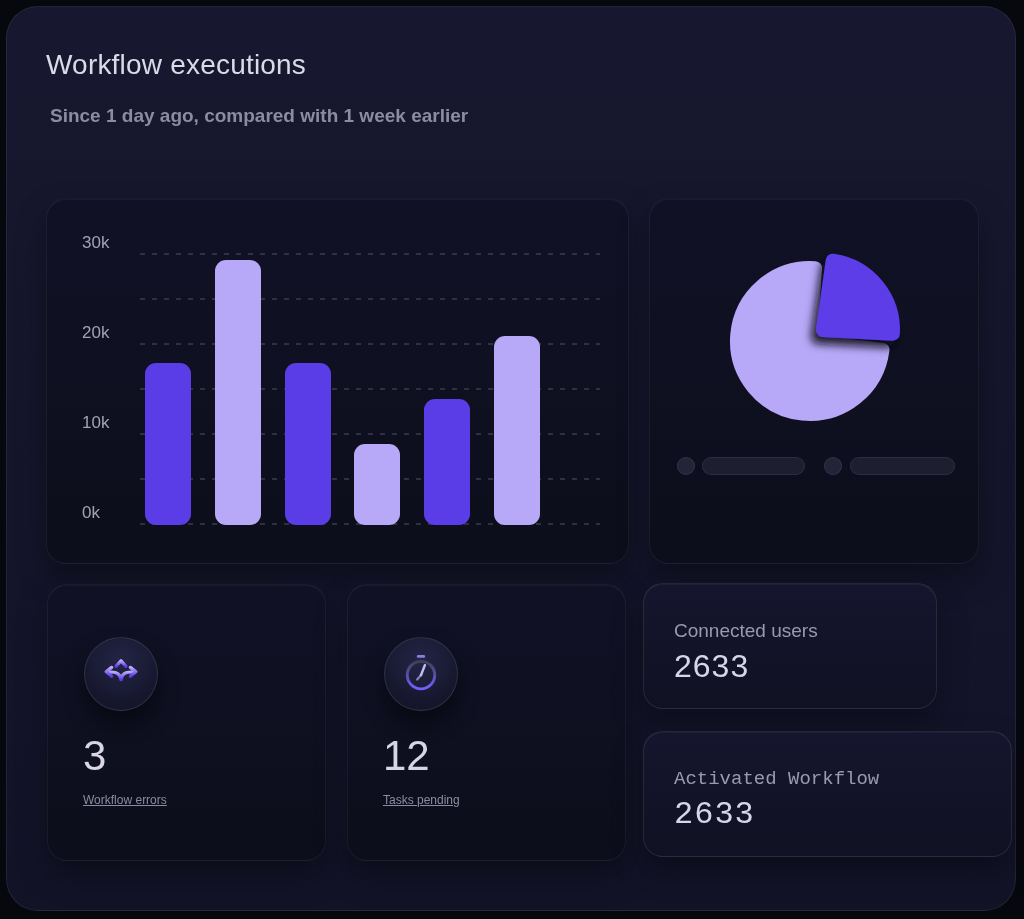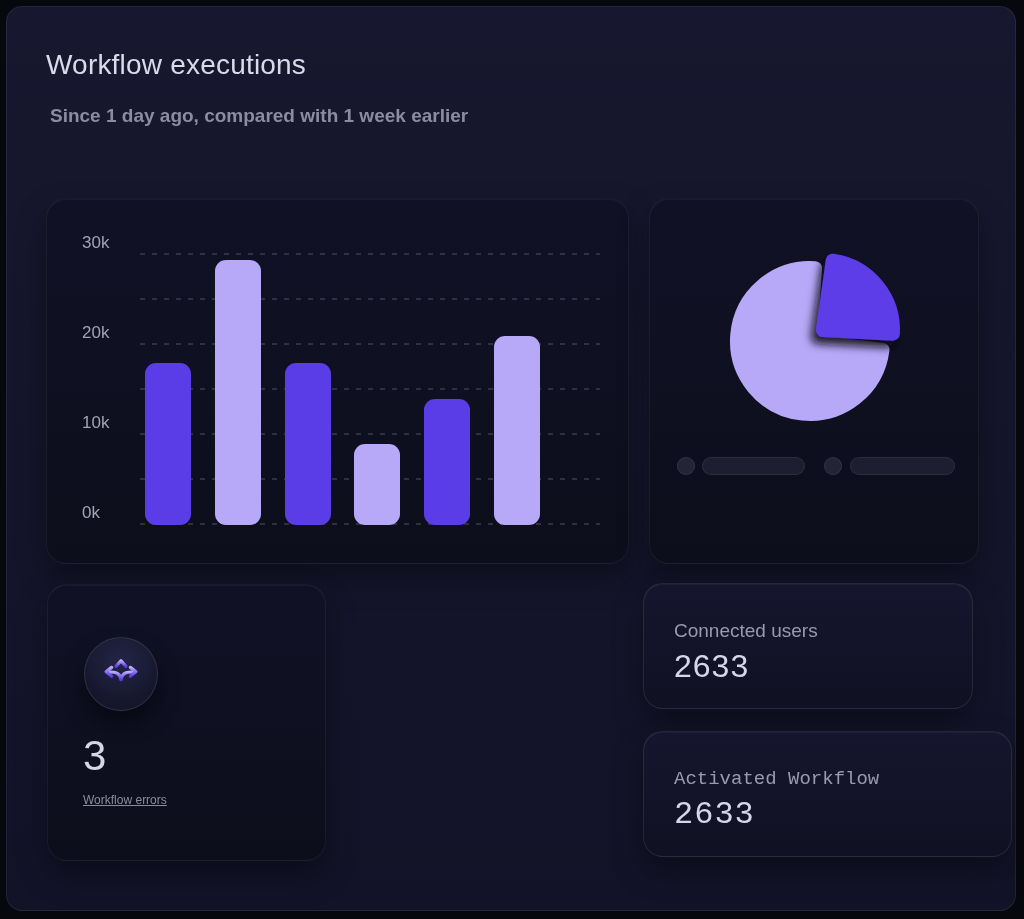--- a/index.html
+++ b/index.html
@@ -6,21 +6,21 @@
   body{
     width:1024px;height:919px;position:relative;
     background:#07070e;
     font-family:"Liberation Sans", sans-serif;
     overflow:hidden;
   }
   .panel{
     position:absolute;left:6px;top:6px;width:1010px;height:905px;
     background:linear-gradient(180deg,#17182f 0%,#121327 100%);
     border:1px solid rgba(255,255,255,0.07);
-    border-radius:16px;
+    border-radius:32px;
     box-sizing:border-box;
   }
   
   .page-title{
     position:absolute;left:39px;top:42px;
     font-size:28px;font-weight:500;color:#dcdae8;letter-spacing:.2px;margin:0;
   }
   .page-subtitle{
     position:absolute;left:43px;top:98px;
     font-size:19px;color:#8d8b9f;margin:0;font-weight:700;
@@ -39,21 +39,21 @@
     box-shadow:inset 0 1px 0 rgba(255,255,255,0.04), 0 14px 30px rgba(0,0,0,0.35);
   }
   .card-bar{left:39px;top:191px;width:583px;height:366px;}
   .card-pie{left:642px;top:191px;width:330px;height:366px;}
   .card-we{left:40px;top:577px;width:279px;height:277px;}
   .card-tp{left:340px;top:577px;width:279px;height:277px;}
   .card-small{
     background:linear-gradient(180deg,#15162e 0%,#101122 100%);
     border:1px solid rgba(255,255,255,0.09);
   }
-  .card-cu{left:636px;top:576px;width:330px;height:126px;}
+  .card-cu{left:636px;top:576px;width:294px;height:126px;}
   .card-aw{left:636px;top:724px;width:369px;height:126px;font-family:Liberation Mono, monospace;}
   
   .bar-plot{position:absolute;left:35px;top:24px;right:28px;bottom:38px;}
   .gridline{
     position:absolute;left:58px;right:0;height:2px;
     background:repeating-linear-gradient(90deg,rgba(165,163,190,0.22) 0 5px,transparent 5px 12px);
   }
   .ytick{
     position:absolute;left:0;font-size:17px;color:#a3a1b4;line-height:20px;
   }
@@ -161,20 +161,39 @@
           <path d="M-8.5,-6 L-13.5,-2 L-8.5,2"></path>
           <path d="M0,5 C1,-0.5 4,-2 12,-2"></path>
           <path d="M8.5,-6 L13.5,-2 L8.5,2"></path>
         </g>
       </svg>
     </div>
     <div class="stat-value">3</div>
     <div class="stat-label">Workflow errors</div>
   </section>
 
+  <section class="card card-tp">
+    <div class="badge">
+      <svg width="44" height="44" viewBox="-20 -20 40 40">
+        <defs>
+          <linearGradient id="swGrad" x1="0" y1="1" x2="0" y2="0">
+            <stop offset="0" stop-color="#7a5cff"></stop>
+            <stop offset="1" stop-color="#3f4056"></stop>
+          </linearGradient>
+        </defs>
+        <path d="M-2.5,-16 L2.5,-16" stroke="#8a7ce0" stroke-width="2.6" stroke-linecap="round" fill="none"></path>
+        <circle cx="0" cy="1" r="12.5" stroke="url(#swGrad)" stroke-width="2.6" fill="none"></circle>
+        <path d="M0,1 L3.5,-8" stroke="#c5bdf2" stroke-width="2.2" stroke-linecap="round" fill="none"></path>
+        <path d="M0,1 L-3.5,5" stroke="#8a80c0" stroke-width="2" stroke-linecap="round" fill="none"></path>
+        <circle cx="0" cy="1" r="1.2" fill="#c5bdf2"></circle>
+      </svg>
+    </div>
+    <div class="stat-value">12</div>
+    <div class="stat-label">Tasks pending</div>
+  </section>
 
   <section class="card card-small card-cu">
     <div class="kv-label">Connected users</div>
     <div class="kv-value">2633</div>
   </section>
 
   <section class="card card-small card-aw">
     <div class="kv-label">Activated Workflow</div>
     <div class="kv-value">2633</div>
   </section>

